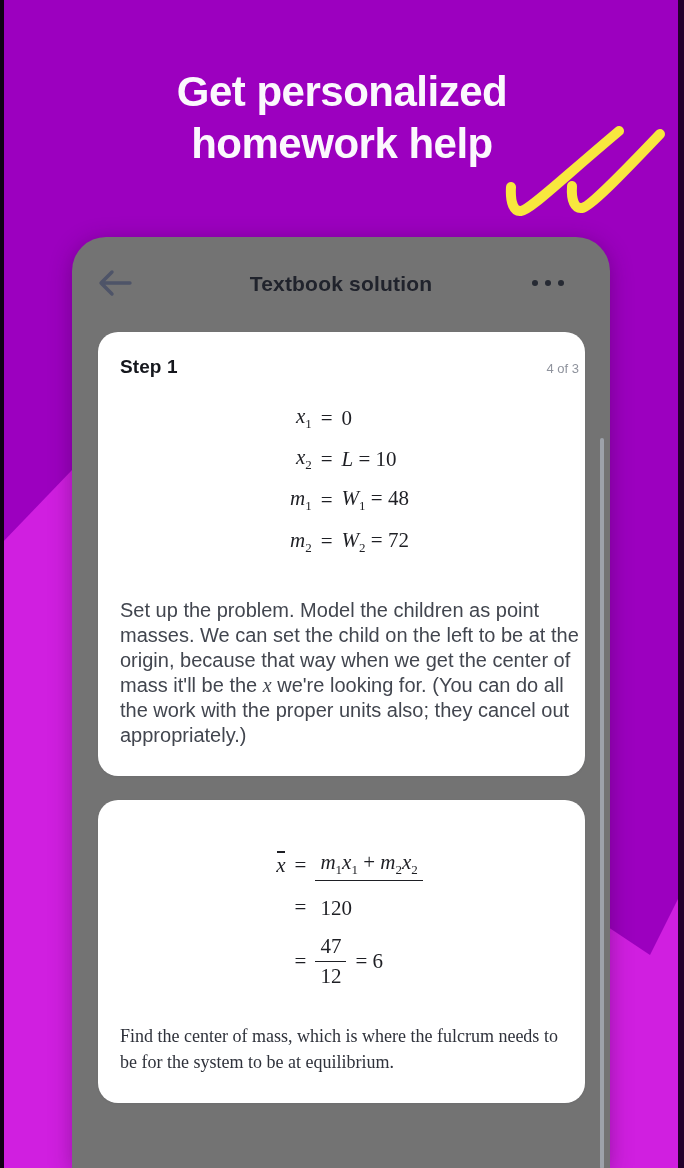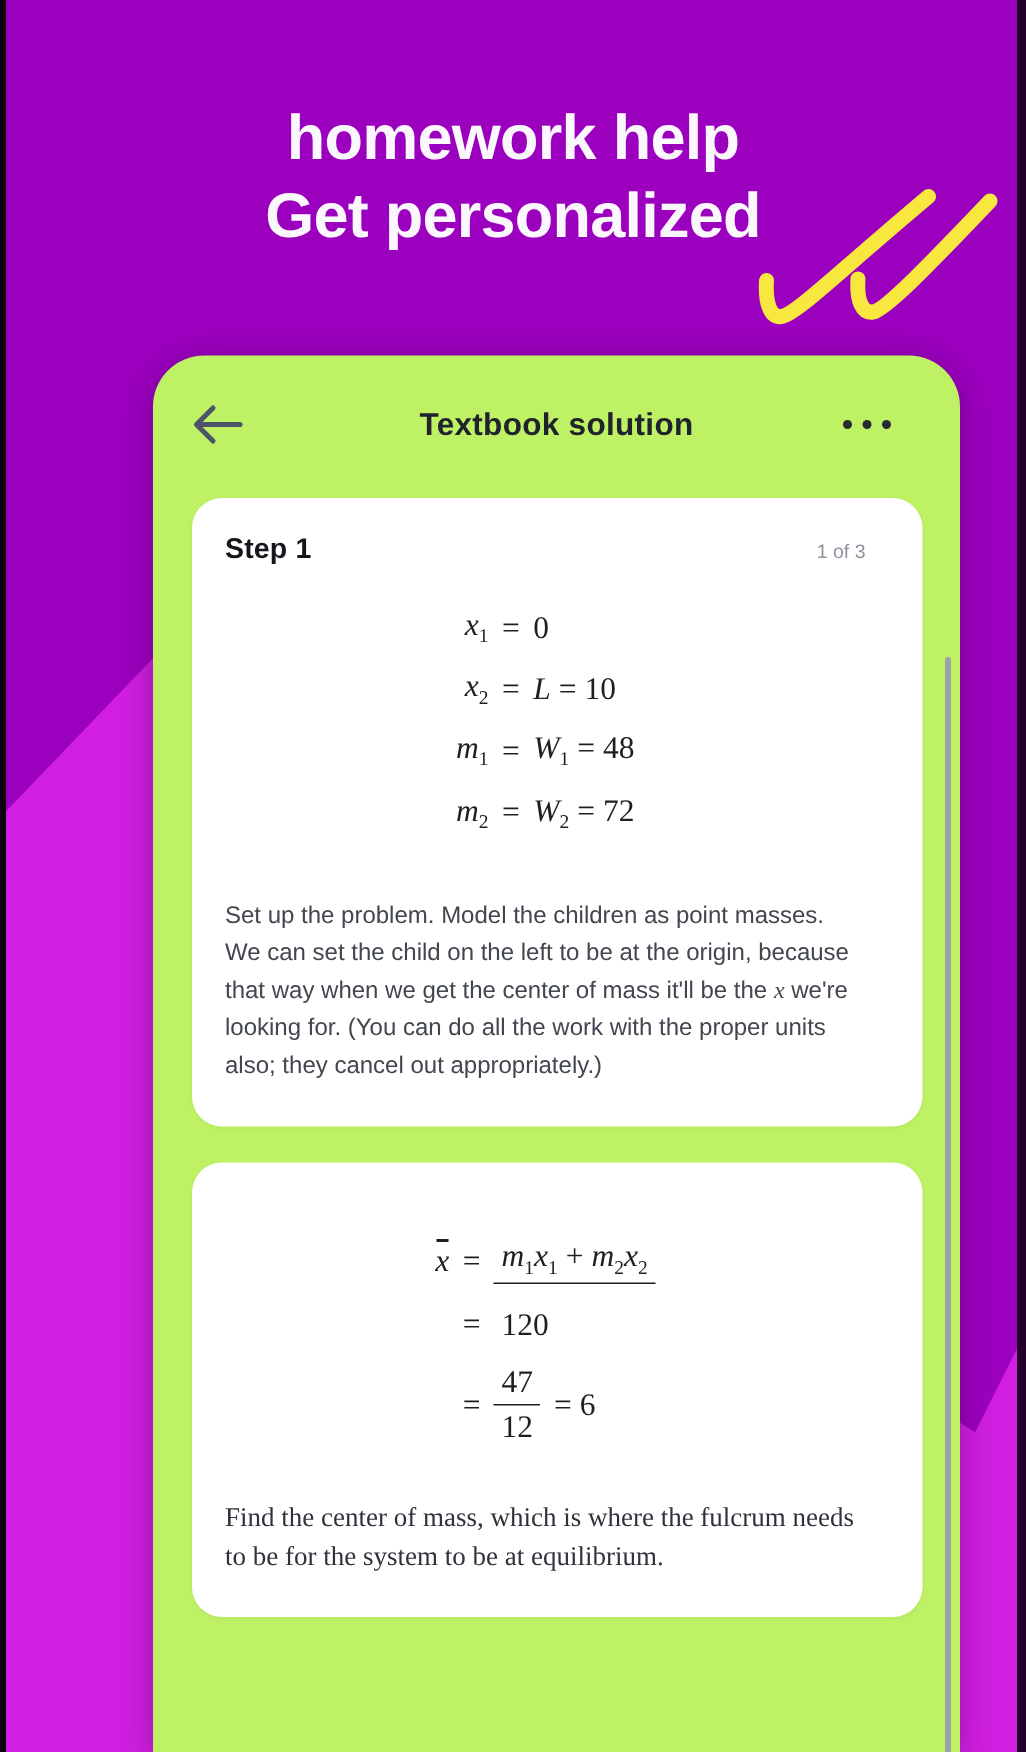--- a/index.html
+++ b/index.html
@@ -11,55 +11,54 @@
   .bg-art{position:absolute;inset:0;width:684px;height:1168px;display:block;}
   .edge-strip{position:absolute;top:0;bottom:0;}
   .edge-left{left:0;width:4px;background:#100014;}
   .edge-right{right:0;width:6px;background:#23002b;}
   
   .hero{position:absolute;top:66px;left:0;right:0;text-align:center;color:#fbf8fd;}
   .hero-line{font-size:42px;line-height:52px;font-weight:700;letter-spacing:-.5px;}
   
   .phone{
     position:absolute;left:72px;top:237px;width:538px;bottom:0;
-    background:#bef264;border-radius:34px 34px 0 0;overflow:hidden;
+    background:#737373;border-radius:34px 34px 0 0;overflow:hidden;
     box-shadow:0 4px 22px rgba(40,0,50,.35);
-    margin-left:30px;
   }
   .phone-header{position:relative;height:95px;}
   .back-btn{position:absolute;left:22px;top:26px;width:42px;height:40px;
     display:flex;align-items:center;justify-content:center;background:none;border:none;padding:0;cursor:pointer;}
   .phone-title{position:absolute;left:0;right:0;top:35px;text-align:center;
     font-size:21px;font-weight:700;color:#20232c;letter-spacing:.2px;}
   .menu-btn{position:absolute;right:42px;top:32px;height:28px;display:flex;align-items:center;gap:7px;
     background:none;border:none;padding:0 4px;cursor:pointer;}
   .menu-btn .dot{width:6px;height:6px;border-radius:50%;background:#262a33;}
   
   .content{position:absolute;left:26px;top:95px;width:487px;}
-  .step-card{background:#ffffff;border-radius:20px;padding:24px 38px 28px 22px;margin-bottom:24px;
+  .step-card{background:#ffffff;border-radius:20px;padding:24px 6px 28px 22px;margin-bottom:24px;
     box-shadow:0 1px 3px rgba(25,20,40,.05);}
   .step-head{display:flex;justify-content:space-between;align-items:baseline;}
   .step-label{font-size:19px;font-weight:700;color:#15171d;letter-spacing:.1px;}
   .step-badge{font-size:13px;color:#8f939d;}
   
   .eq-block{margin-top:26px;display:grid;grid-template-columns:max-content max-content;
     justify-content:center;column-gap:0;row-gap:13px;align-items:center;
     font-family:"Liberation Serif",serif;font-size:21px;color:#1e1f24;}
   .eq-lhs{text-align:right;}
   .eq-rhs{display:inline-flex;align-items:center;gap:9px;margin-left:9px;}
   .eq-block i{font-family:"Liberation Serif",serif;}
   .eq-block sub{font-size:13px;}
   .frac{display:inline-block;text-align:left;vertical-align:middle;}
   .frac .num{display:block;border-bottom:1.5px solid currentColor;padding:0 5px 2px 5px;}
   .frac .den{display:block;padding:2px 5px 0 5px;}
   .ov{position:relative;display:inline-block;}
   .ov::before{content:"";position:absolute;left:1px;right:1px;top:-2px;height:1.7px;background:currentColor;}
   
   .expl{margin-top:42px;color:#42464f;}
-  .expl.sans{font-size:16px;line-height:25px;font-family:"Liberation Sans",sans-serif;}
+  .expl.sans{font-size:20px;line-height:25px;font-family:"Liberation Sans",sans-serif;}
   .expl.serif{margin-top:34px;font-size:18px;line-height:26px;font-family:"Liberation Serif",serif;color:#2f323b;}
   .expl .mvar{font-family:"Liberation Serif",serif;font-style:italic;}
   
   .scroll-thumb{position:absolute;right:6px;top:201px;width:4px;height:731px;
     background:#9da2aa;border-radius:3px;}
 </style>
 </head>
 <body>
 
 <svg class="bg-art" viewBox="0 0 684 1168" preserveAspectRatio="none" aria-hidden="true">
@@ -68,22 +67,22 @@
   <polygon points="608,927 650,955 684,887 684,1168 608,1168" fill="#d01fe0"></polygon>
   <g stroke="#f8e73e" stroke-width="10" fill="none" stroke-linecap="round" stroke-linejoin="round">
     <path d="M511 187 C510 203 514 212 521 211 C530 210 556 184 619 131"></path>
     <path d="M572 186 C571 201 575 209 582 208 C590 207 620 176 660 134"></path>
   </g>
 </svg>
 <div class="edge-strip edge-left"></div>
 <div class="edge-strip edge-right"></div>
 
 <div class="hero">
+  <div class="hero-line">Get personalized</div>
   <div class="hero-line">homework help</div>
-  <div class="hero-line">Get personalized</div>
 </div>
 
 <div class="phone">
   <div class="phone-header">
     <button class="back-btn">
       <svg width="36" height="28" viewBox="0 0 36 28">
         <path d="M33 14 H5 M15 3 L4 14 L15 25" stroke="#4e5468" stroke-width="3.4" fill="none" stroke-linecap="round" stroke-linejoin="round"></path>
       </svg>
     </button>
     <div class="phone-title">Textbook solution</div>
@@ -91,21 +90,21 @@
       <span class="dot"></span>
       <span class="dot"></span>
       <span class="dot"></span>
     </button>
   </div>
 
   <div class="content" id="steps-container">
       <div class="step-card">
         <div class="step-head">
           <span class="step-label">Step 1</span>
-          <span class="step-badge">1 of 3</span>
+          <span class="step-badge">4 of 3</span>
         </div>
         <div class="eq-block">
           <span class="eq-lhs"><i>x</i><sub>1</sub></span>
           <span class="eq-rhs">
             <span>=</span>
             <span>0</span>
           </span>
           <span class="eq-lhs"><i>x</i><sub>2</sub></span>
           <span class="eq-rhs">
             <span>=</span>

